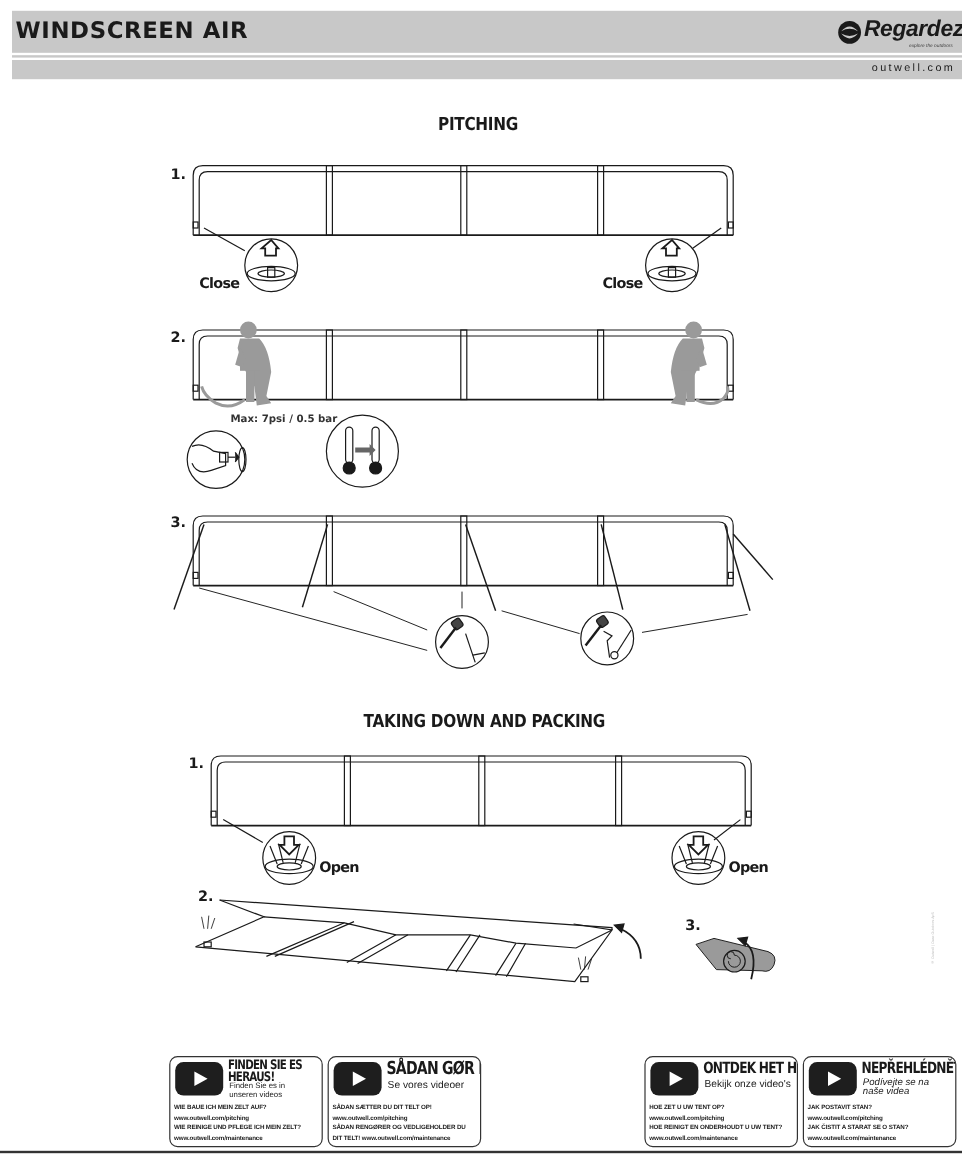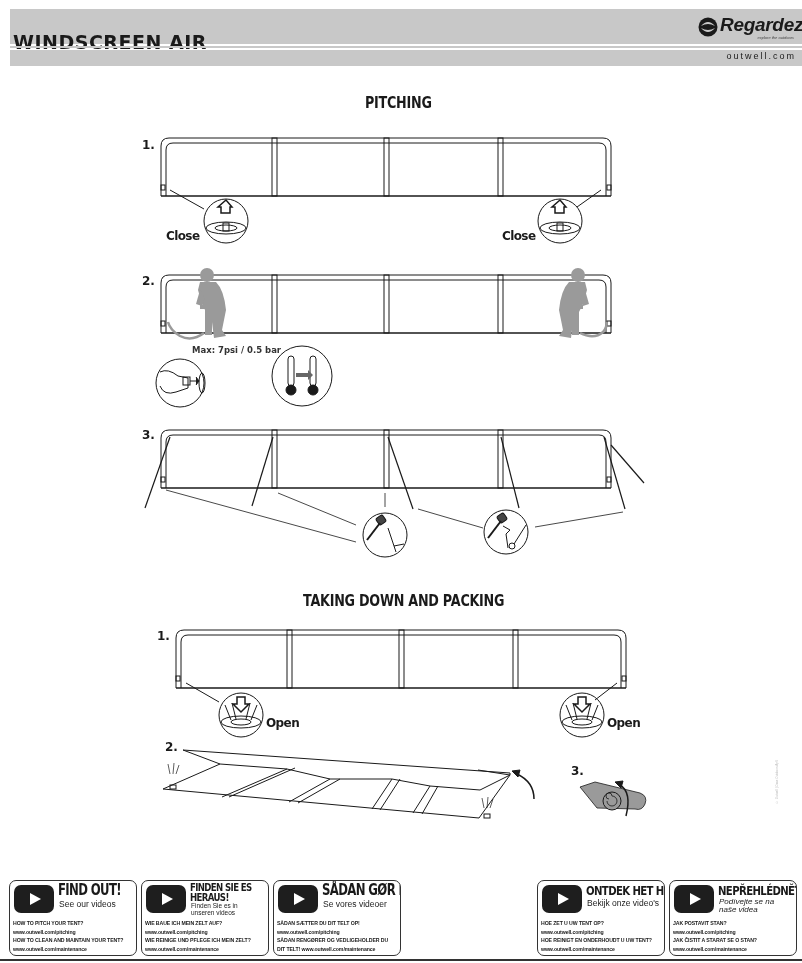--- a/index.html
+++ b/index.html
@@ -1,21 +1,21 @@
 <!DOCTYPE html>
 <html><head>
 <meta charset="utf-8">
 <style>
   * { box-sizing: border-box; margin: 0; padding: 0; }
   html, body { width: 802px; height: 963px; background: #ffffff; overflow: hidden; }
   body { position: relative; font-family: "Liberation Sans", sans-serif; color: #1a1a1a; }
 
   
   .hdr-top { position: absolute; left: 10px; top: 9px; width: 792px; height: 35px; background: #c8c8c8; }
-  .hdr-title { position: absolute; left: 3px; top: 6px; font-family: "DejaVu Sans", sans-serif; font-weight: bold; font-size: 19px; letter-spacing: 0.5px; color: #1a1a1a; margin-top: 16px; }
+  .hdr-title { position: absolute; left: 3px; top: 6px; font-family: "DejaVu Sans", sans-serif; font-weight: bold; font-size: 19px; letter-spacing: 0.5px; color: #1a1a1a; }
   .logo { position: absolute; right: 6px; top: 4px; width: 98px; height: 28px; }
   .logo-mark { position: absolute; left: 0; top: 4px; width: 20px; height: 20px; }
   .logo-text { position: absolute; left: 22px; top: 1px; font-family: "Liberation Sans", sans-serif; font-weight: bold; font-style: italic; font-size: 19px; color: #1a1a1a; letter-spacing: -0.3px; }
   .logo-tag { position: absolute; right: 2px; top: 22px; font-size: 4px; color: #444; font-style: italic; }
   .hdr-line { position: absolute; left: 10px; top: 46px; width: 792px; height: 2px; background: #c8c8c8; }
   .hdr-bot { position: absolute; left: 10px; top: 50px; width: 792px; height: 16px; background: #c8c8c8; }
   .hdr-url { position: absolute; right: 6px; top: 1px; font-size: 9px; letter-spacing: 2px; color: #1a1a1a; }
 
   
   .sec-title { position: absolute; font-family: "DejaVu Sans", sans-serif; font-weight: bold; font-size: 15px; letter-spacing: -0.3px; transform: scaleX(0.85); transform-origin: left top; color: #1a1a1a; }
@@ -245,31 +245,20 @@
     <circle cx="612" cy="801" r="9" fill="#9a9a9a"></circle>
     <path d="M612 801 m-5 0 a5 5 0 1 0 5 -5 a3 3 0 1 0 -3 3" stroke-width="0.8"></path>
     <path d="M620 785 Q632 792 626 816" stroke-width="1.5"></path>
     <path d="M615 782 L623 781 L621 788 Z" fill="#1a1a1a"></path>
   </g>
 </svg>
 
 <div class="side-note">© Outwell | Oase Outdoors ApS</div>
 
 <div class="cards">
-  <div class="card" style="left:0px;">
-    <div class="play"></div>
-    <div class="head">FIND OUT!</div>
-    <div class="sub">See our videos</div>
-    <div class="lines">
-      <div>HOW TO PITCH YOUR TENT?</div>
-      <div>www.outwell.com/pitching</div>
-      <div>HOW TO CLEAN AND MAINTAIN YOUR TENT?</div>
-      <div>www.outwell.com/maintenance</div>
-    </div>
-  </div>
 
   <div class="card" style="left:132px;">
     <div class="play"></div>
     <div class="head small" style="white-space:normal; width:95px;">FINDEN SIE ES HERAUS!</div>
     <div class="sub small" style="white-space:normal; width:62px; top:22px;">Finden Sie es in unseren videos</div>
     <div class="lines">
       <div>WIE BAUE ICH MEIN ZELT AUF?</div>
       <div>www.outwell.com/pitching</div>
       <div>WIE REINIGE UND PFLEGE ICH MEIN ZELT?</div>
       <div>www.outwell.com/maintenance</div>

